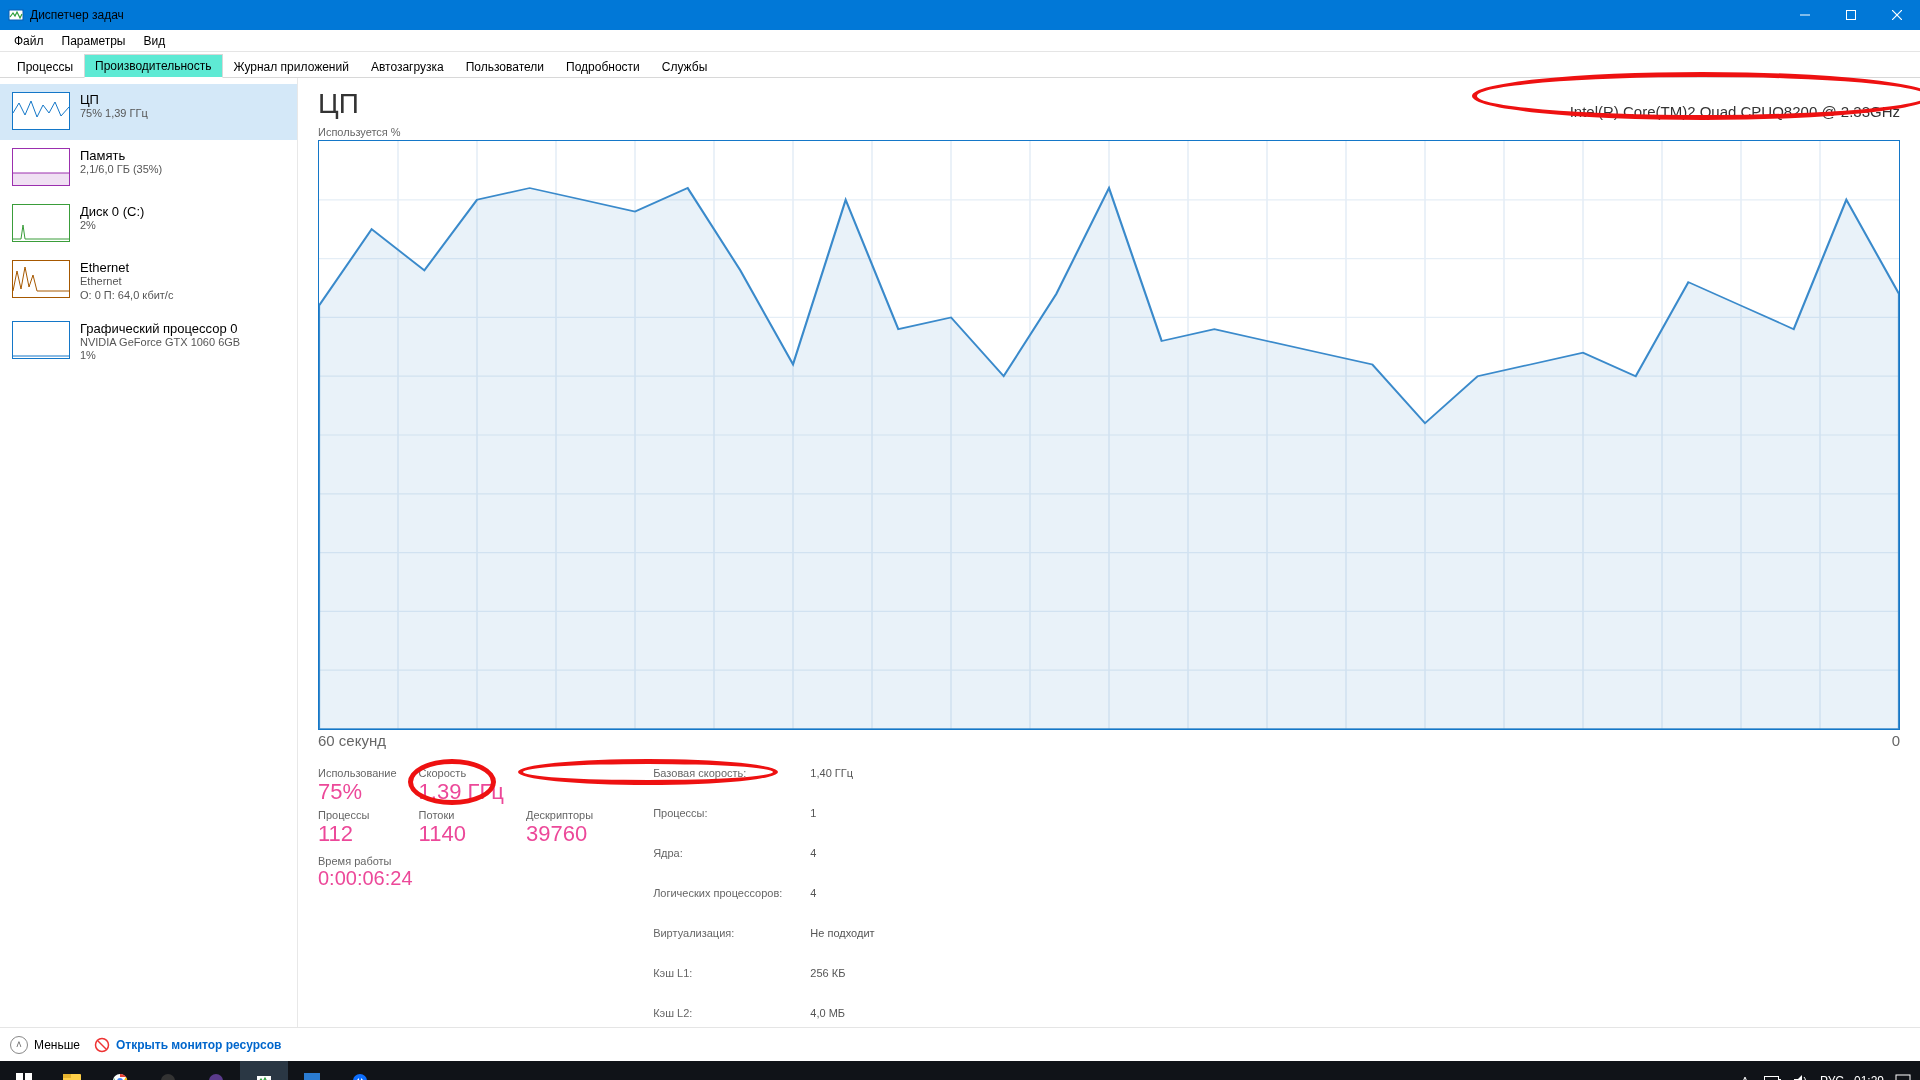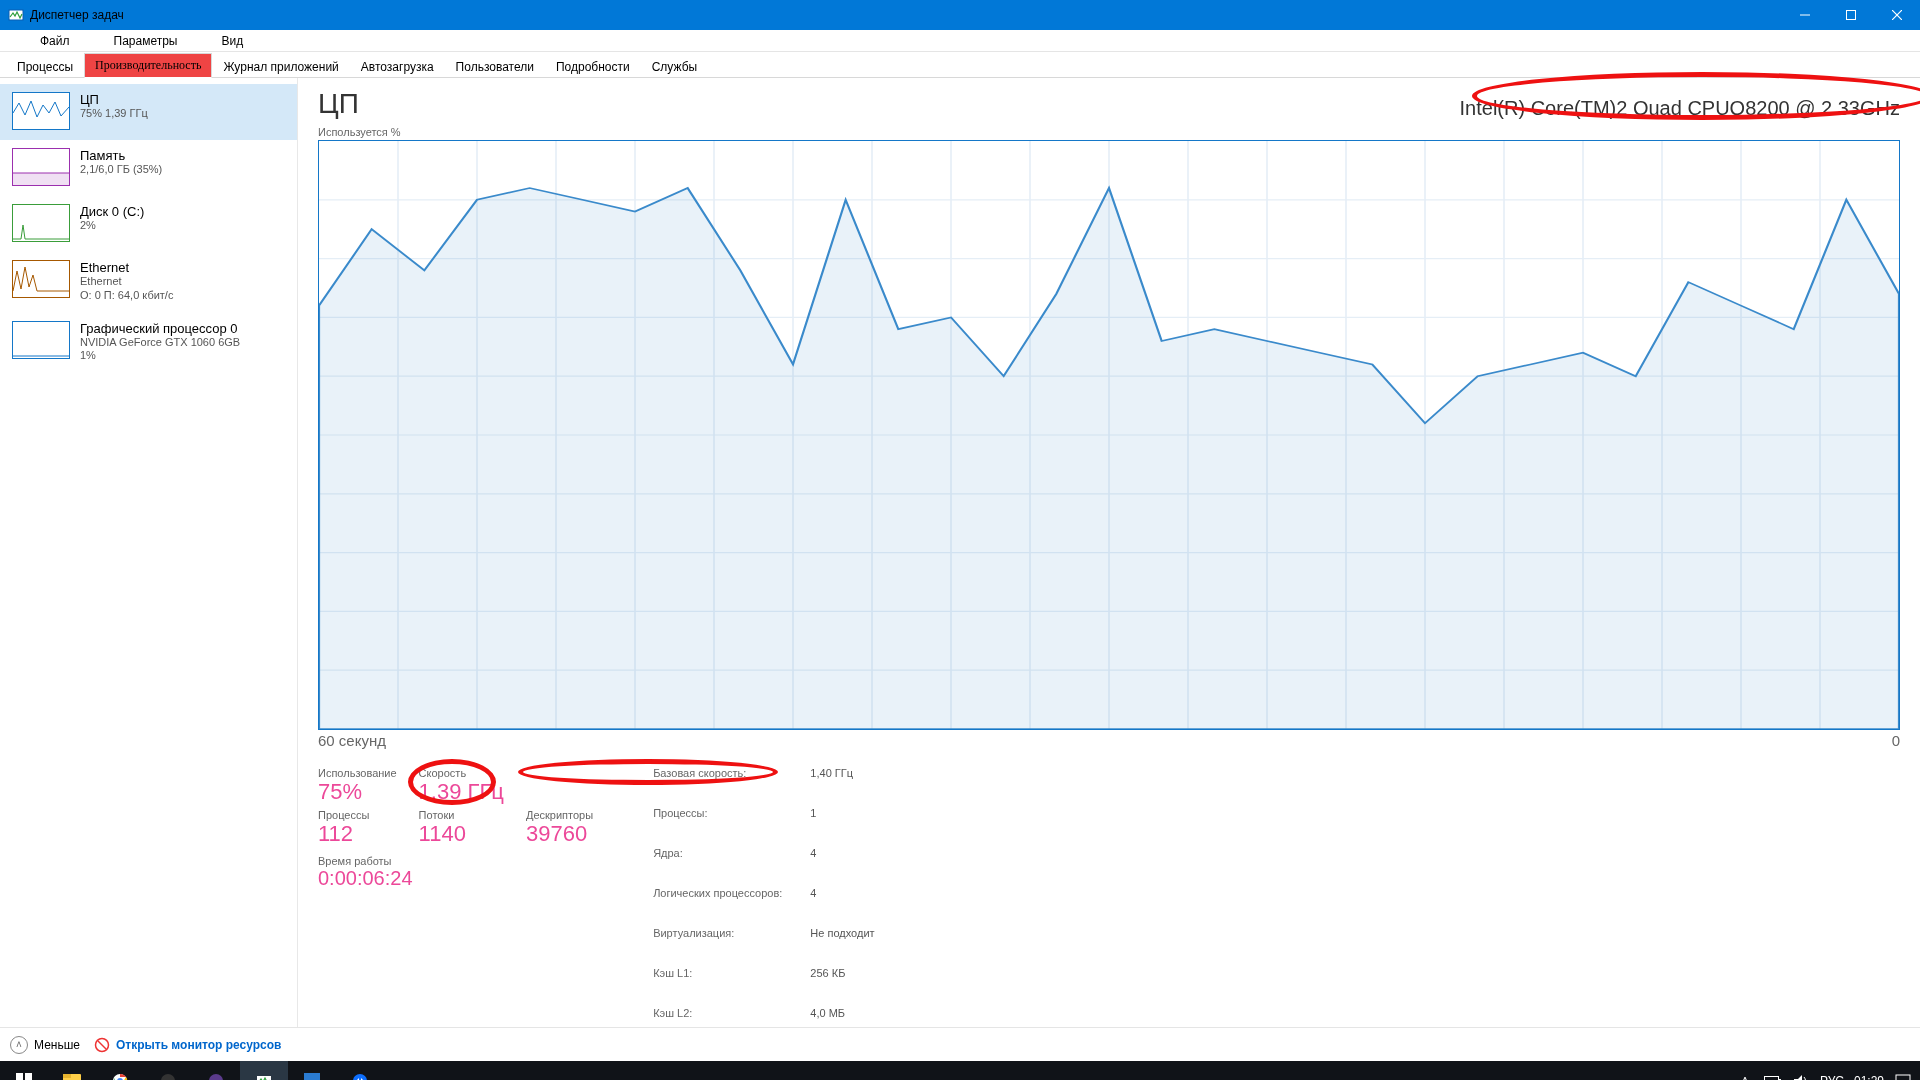--- a/index.html
+++ b/index.html
@@ -5,43 +5,43 @@
 * { box-sizing: border-box; margin: 0; padding: 0; }
 html, body { width: 1920px; height: 1080px; font-family: "Segoe UI", Tahoma, sans-serif; font-size: 12px; overflow: hidden; background: #fff; }
 .window { width: 1920px; height: 1061px; display: flex; flex-direction: column; background: #fff; }
 .titlebar { height: 30px; background: #0178d7; color: #000000; display: flex; align-items: center; padding-left: 8px; }
 .titlebar .icon { width: 16px; height: 16px; margin-right: 6px; display:flex; align-items:center; justify-content:center; }
 .titlebar .title { flex: 0 0 auto; font-size: 12px; }
 .titlebar .spacer { flex: 1; }
 .winbtn { width: 46px; height: 30px; display:flex; align-items:center; justify-content:center; color:#fff; }
 
 .menubar { height: 22px; background:#fff; border-bottom: 1px solid #e5e5e5; display:flex; align-items:center; padding-left:6px; gap:2px; }
-.menuitem { padding: 2px 8px; font-size:12px; color:#000;margin-left:26px; }
+.menuitem { padding: 2px 8px; font-size:12px; color:#000; }
 
 .tabbar { height: 26px; background:#fff; display:flex; align-items:flex-end; padding-left:6px; border-bottom: 1px solid #d8d8d8; gap:0; }
 .tab { padding: 4px 10px; font-size:12px; border:1px solid transparent; border-bottom:none; position:relative; top:1px; color:#000; }
-.tab.active { border-color:#d8d8d8; background:#ef4444; border-bottom:1px solid #fff;font-family:Liberation Serif, serif; }
+.tab.active { border-color:#d8d8d8; background:#5eead4; border-bottom:1px solid #fff; }
 
 .body { flex:1; display:flex; min-height:0; }
 .sidebar { width: 298px; border-right:1px solid #e8e8e8; padding-top:6px; background:#fff; }
 .sb-item { display:flex; align-items:flex-start; padding:8px 10px 10px 12px; gap:10px; }
 .sb-item.selected { background:#d4e8f8; }
 .sb-thumb { width:58px; height:38px; border:1px solid #888; background:#fff; }
 .sb-thumb.cpu { border-color:#1477c8; }
 .sb-thumb.mem { border-color:#9b2fae; }
 .sb-thumb.disk { border-color:#3a9d3a; }
 .sb-thumb.eth { border-color:#a65800; }
 .sb-thumb.gpu { border-color:#1477c8; }
 .sb-text .t1 { font-size:13px; color:#000; }
 .sb-text .t2 { font-size:11px; color:#555; line-height:1.25; }
 
 .main { flex:1; display:flex; flex-direction:column; padding:10px 20px 8px 20px; min-width:0; }
 .main-head { display:flex; align-items:flex-end; justify-content:space-between; }
 .main-head h1 { font-size:28px; font-weight:400; color:#333; }
-.main-head .cpu-name { font-size:20px; color:#333; }
+.main-head .cpu-name { font-size:15px; color:#333; }
 .chart-label { font-size:11px; color:#666; margin-top:6px; }
 .chart { flex:1; border:1px solid #1477c8; margin-top:2px; position:relative; background:#fff; overflow:hidden; }
 .chart-grid line { stroke:#e5eef6; stroke-width:1; }
 .chart-path { fill:rgba(36,125,199,0.10); stroke:#3a8acb; stroke-width:1.4; }
 .chart-foot { display:flex; justify-content:space-between; font-size:15px; color:#666; margin-top:2px; }
 
 .stats { display:flex; gap:60px; margin-top:18px; }
 .stats-left { display:grid; grid-template-columns: auto auto auto; column-gap:22px; row-gap:4px; align-content:start; }
 .stat-label { font-size:11px; color:#666; }
 .stat-val { font-size:22px; color:#ec4899; }

